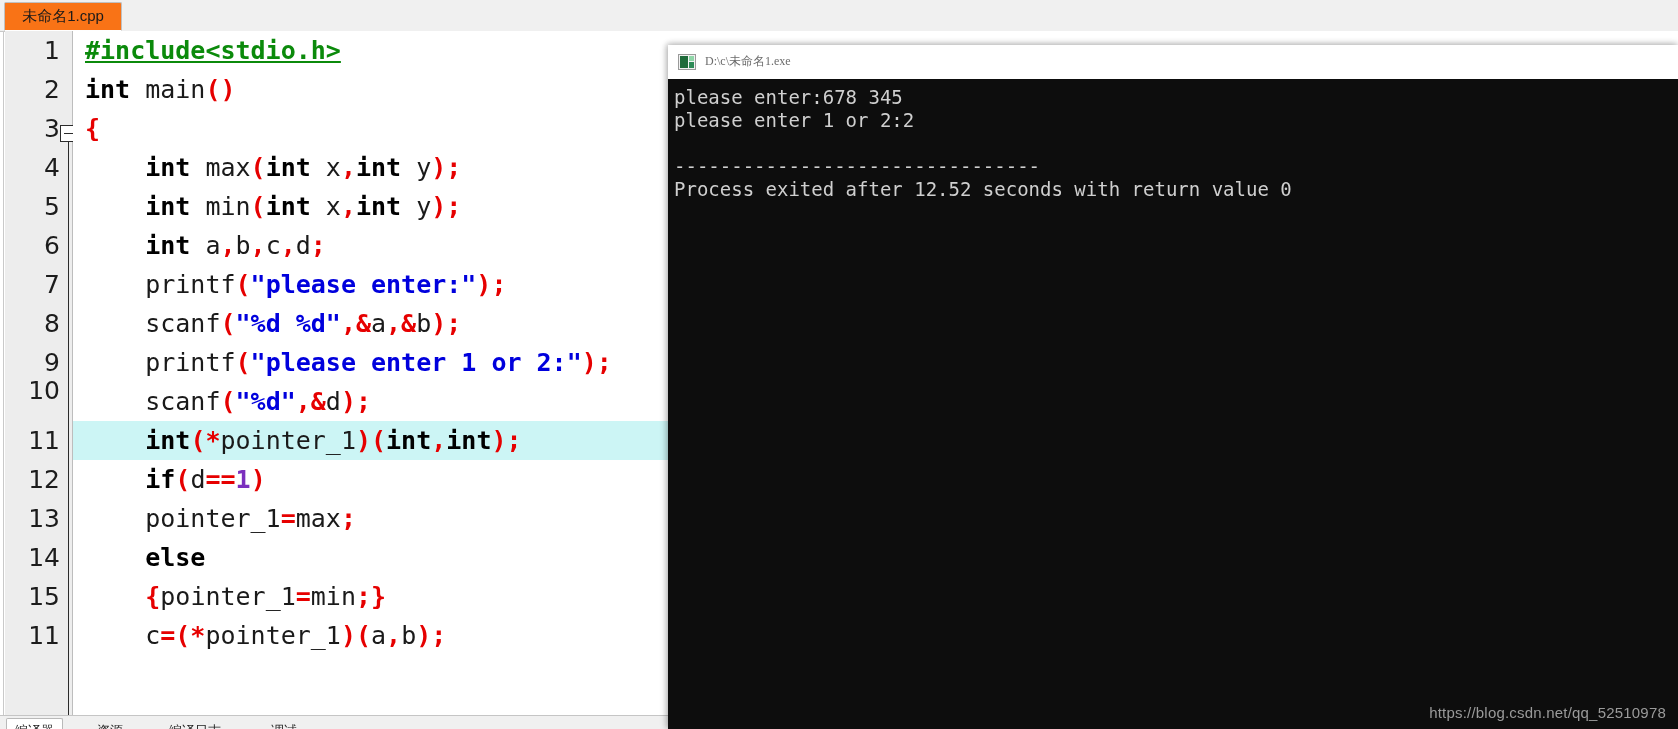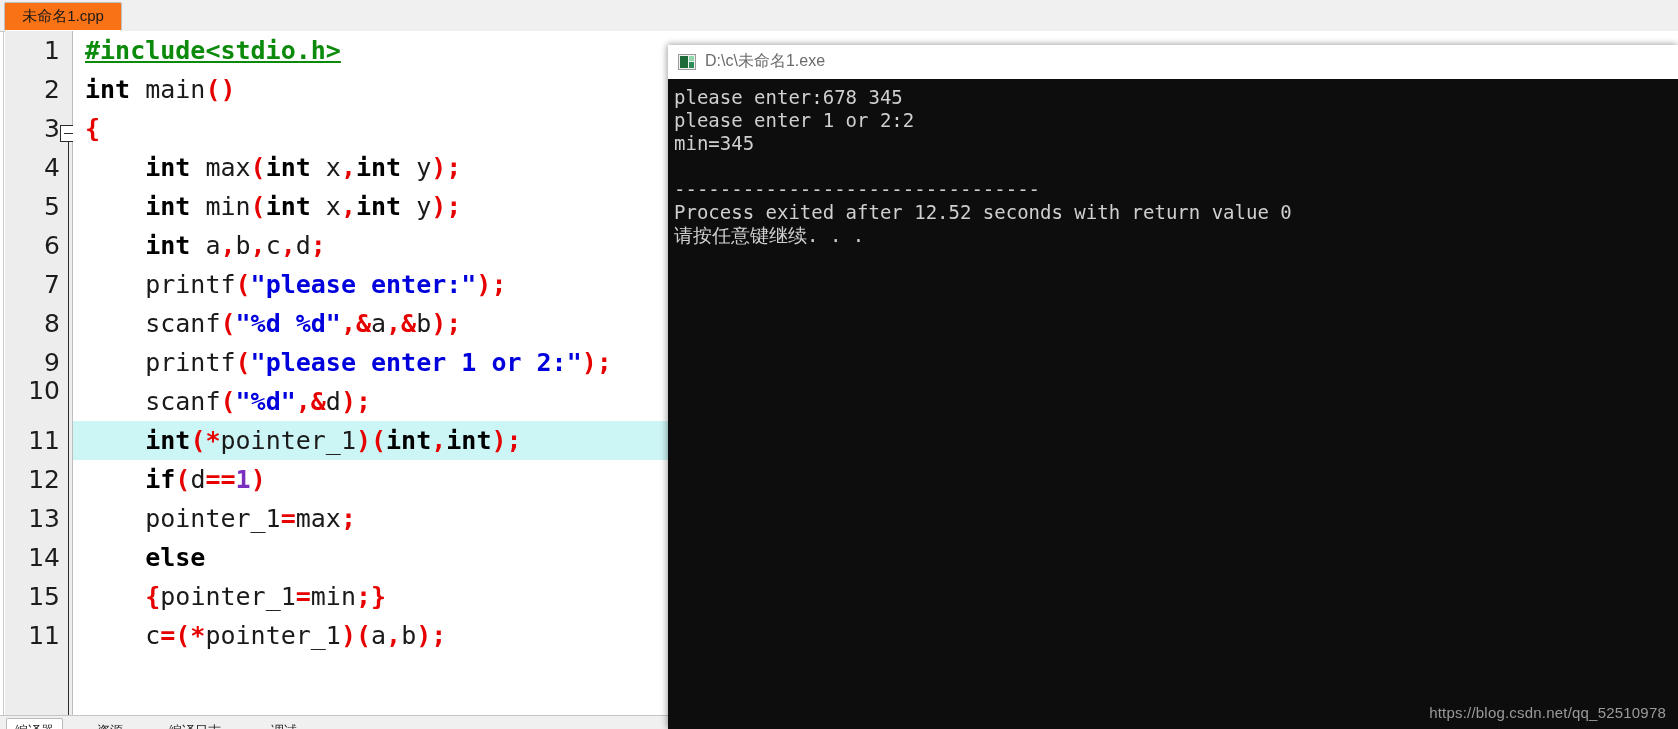--- a/index.html
+++ b/index.html
@@ -86,21 +86,21 @@
     display:flex;align-items:center;padding-left:10px;box-sizing:border-box;
     border-bottom:1px solid #ffffff;
   }
   #console-icon{
     width:18px;height:16px;flex:0 0 auto;position:relative;
     background:#f2f2f2;border:1px solid #9a9a9a;box-sizing:border-box;margin-right:9px;
   }
   #console-icon .sq1{position:absolute;left:1px;top:1px;width:8px;height:12px;background:#1e6b3a;}
   #console-icon .sq2{position:absolute;left:10px;top:1px;width:5px;height:5px;background:#8fd6a8;}
   #console-icon .sq3{position:absolute;left:10px;top:7px;width:5px;height:6px;background:#2e8b57;}
-  #console-title-text{font-size:16px;color:#6b6b6b;font-family:Liberation Sans, sans-serif;}
+  #console-title-text{font-size:12px;color:#6b6b6b;font-family:Liberation Serif, serif;}
 
   #console-body{
     position:absolute;left:0;top:34px;right:0;bottom:0;background:#0d0d0d;
     padding:7px 0 0 6px;box-sizing:border-box;overflow:hidden;
   }
   .cline{
     font-family:"DejaVu Sans Mono","Liberation Mono",monospace;
     font-size:19px;line-height:23px;color:#cfcfcf;white-space:pre;
   }
   .cline.blank{color:transparent;}
@@ -206,21 +206,19 @@
       <span class="sq1"></span>
         <span class="sq2"></span>
         <span class="sq3"></span>
     </span>
     <span id="console-title-text">D:\c\未命名1.exe</span>
   </div>
 
   <div id="console-body">
     <div class="cline">please enter:678 345</div>
     <div class="cline">please enter 1 or 2:2</div>
-    <div class="cline">min=345</div>
     <div class="cline blank">&nbsp;</div>
     <div class="cline">--------------------------------</div>
     <div class="cline">Process exited after 12.52 seconds with return value 0</div>
-    <div class="cline">请按任意键继续. . .</div>
   </div>
 
   <div id="watermark">https://blog.csdn.net/qq_52510978</div>
 </div>
 
 </body></html>

